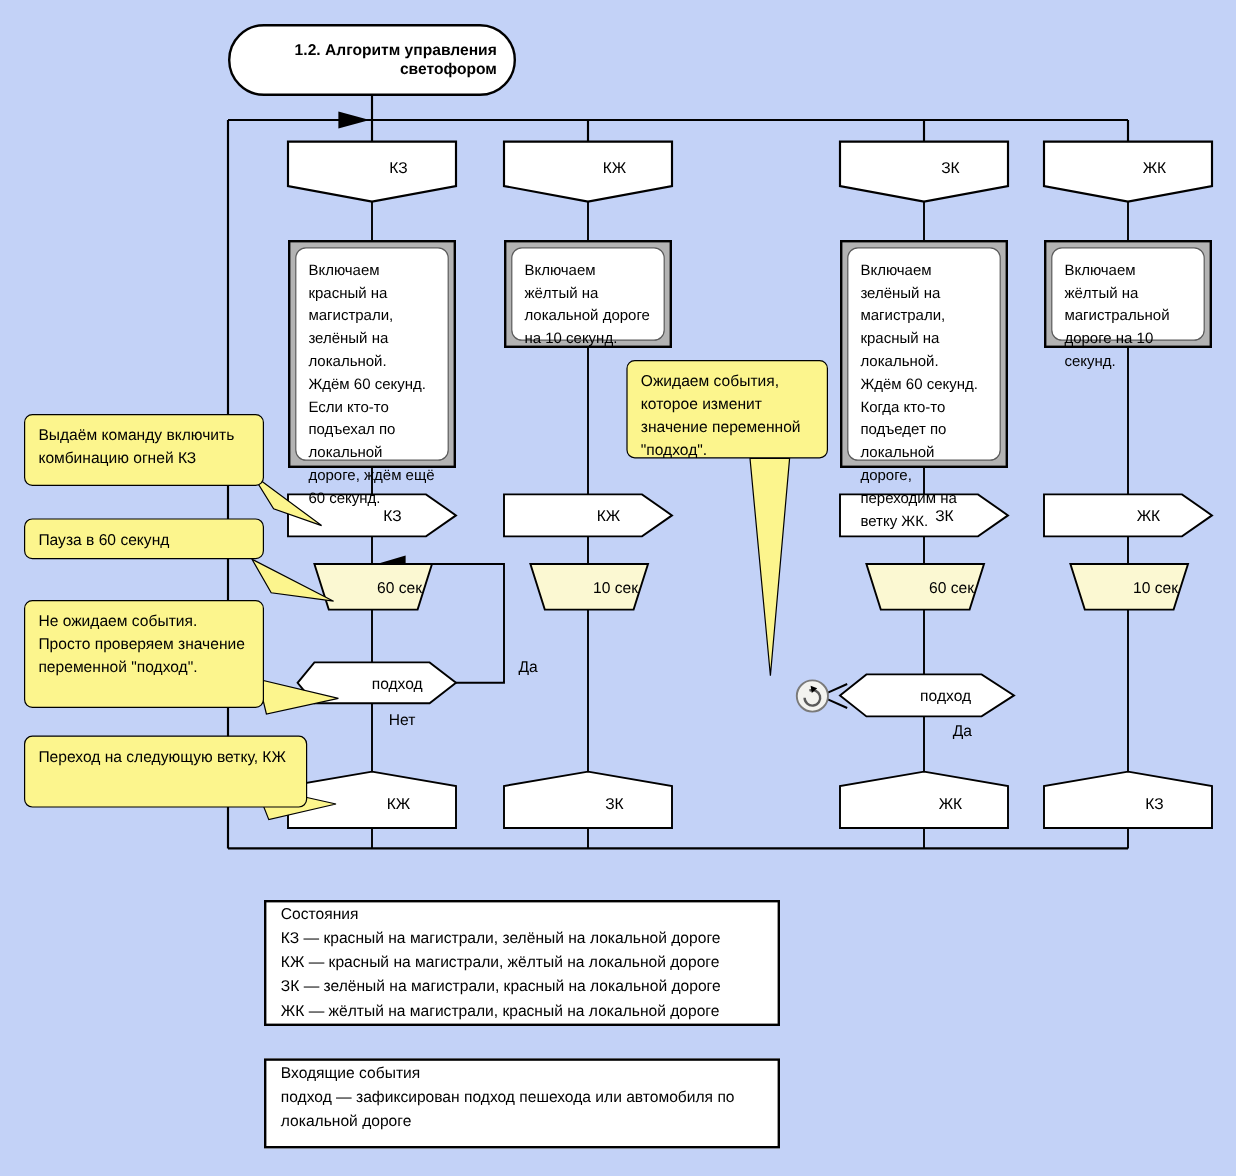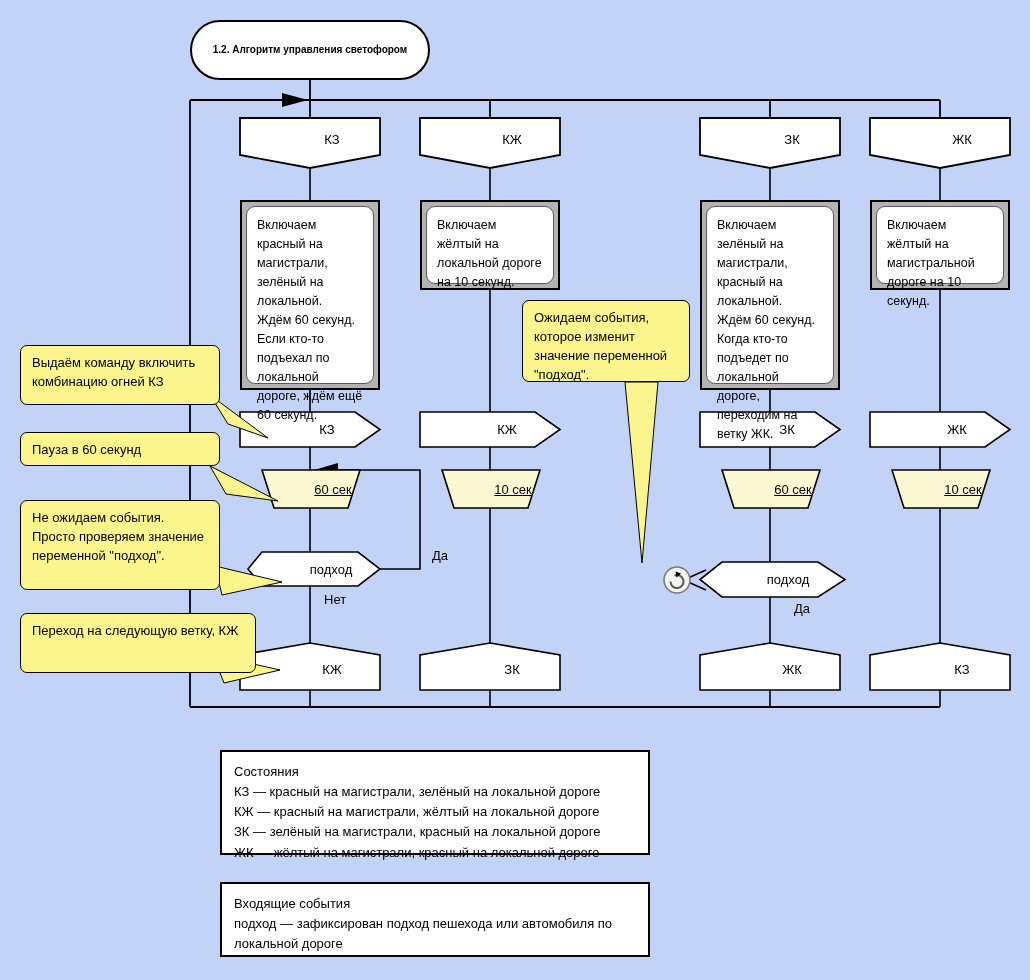--- a/index.html
+++ b/index.html
@@ -11,33 +11,33 @@
     position:relative;
   }
   #stage{position:absolute;left:0;top:0;width:1030px;height:980px;}
   svg.layer{position:absolute;left:0;top:0;width:1030px;height:980px;}
   .txt{position:absolute;box-sizing:border-box;padding-left:44px;}
 
   
   .title-box{
     left:190px;top:20px;width:240px;height:60px;
     background:#ffffff;border:2px solid #000;border-radius:30px;
-    display:flex;align-items:center;justify-content:center;text-align:left;
-    font-size:10px;font-weight:bold;color:#000;line-height:1.25;padding:0 14px;
+    display:flex;align-items:center;justify-content:center;text-align:right;
+    font-size:13px;font-weight:bold;color:#000;line-height:1.25;padding:0 14px;
   }
 
   
   .state-lbl{
     font-size:13px;color:#000;text-align:center;
     display:flex;align-items:flex-start;justify-content:center;
   }
   
   .sig-lbl{font-size:13px;color:#000;text-align:center;display:flex;align-items:center;justify-content:center;}
   
-  .delay-lbl{font-size:13px;color:#000;text-align:center;display:flex;align-items:center;justify-content:center;text-decoration:underline;}
+  .delay-lbl{font-size:13px;color:#000;text-align:center;display:flex;align-items:center;justify-content:center;}
   
   .dec-lbl{font-size:13px;color:#000;text-align:center;display:flex;align-items:center;justify-content:center;}
 
   
   .proc{
     border:2px solid #000;background:#b3b3b3;padding:4px;
   }
   .proc-in{
     width:100%;height:100%;background:#fff;border:1px solid #5a5a5a;border-radius:9px;
     box-sizing:border-box;padding:9px 10px;
@@ -47,21 +47,21 @@
   
   .note{
     background:#fcf58d;border:1px solid #000;border-radius:7px;
     padding:8px 11px;font-size:13px;line-height:1.45;color:#000000;
     white-space:pre-line;z-index:6;
   }
   .note-mid{background:#fcf58d;}
 
   
   .legend{
-    background:#fff;border:2px solid #000;padding:10px 12px;
+    background:#fff;border:2px solid #000;padding:0 12px;
     font-size:13px;line-height:1.55;color:#000;white-space:pre-line;
   }
 
   
   .elbl{font-size:13px;color:#000;}
 </style>
 </head>
 <body>
 
 <div id="stage">

